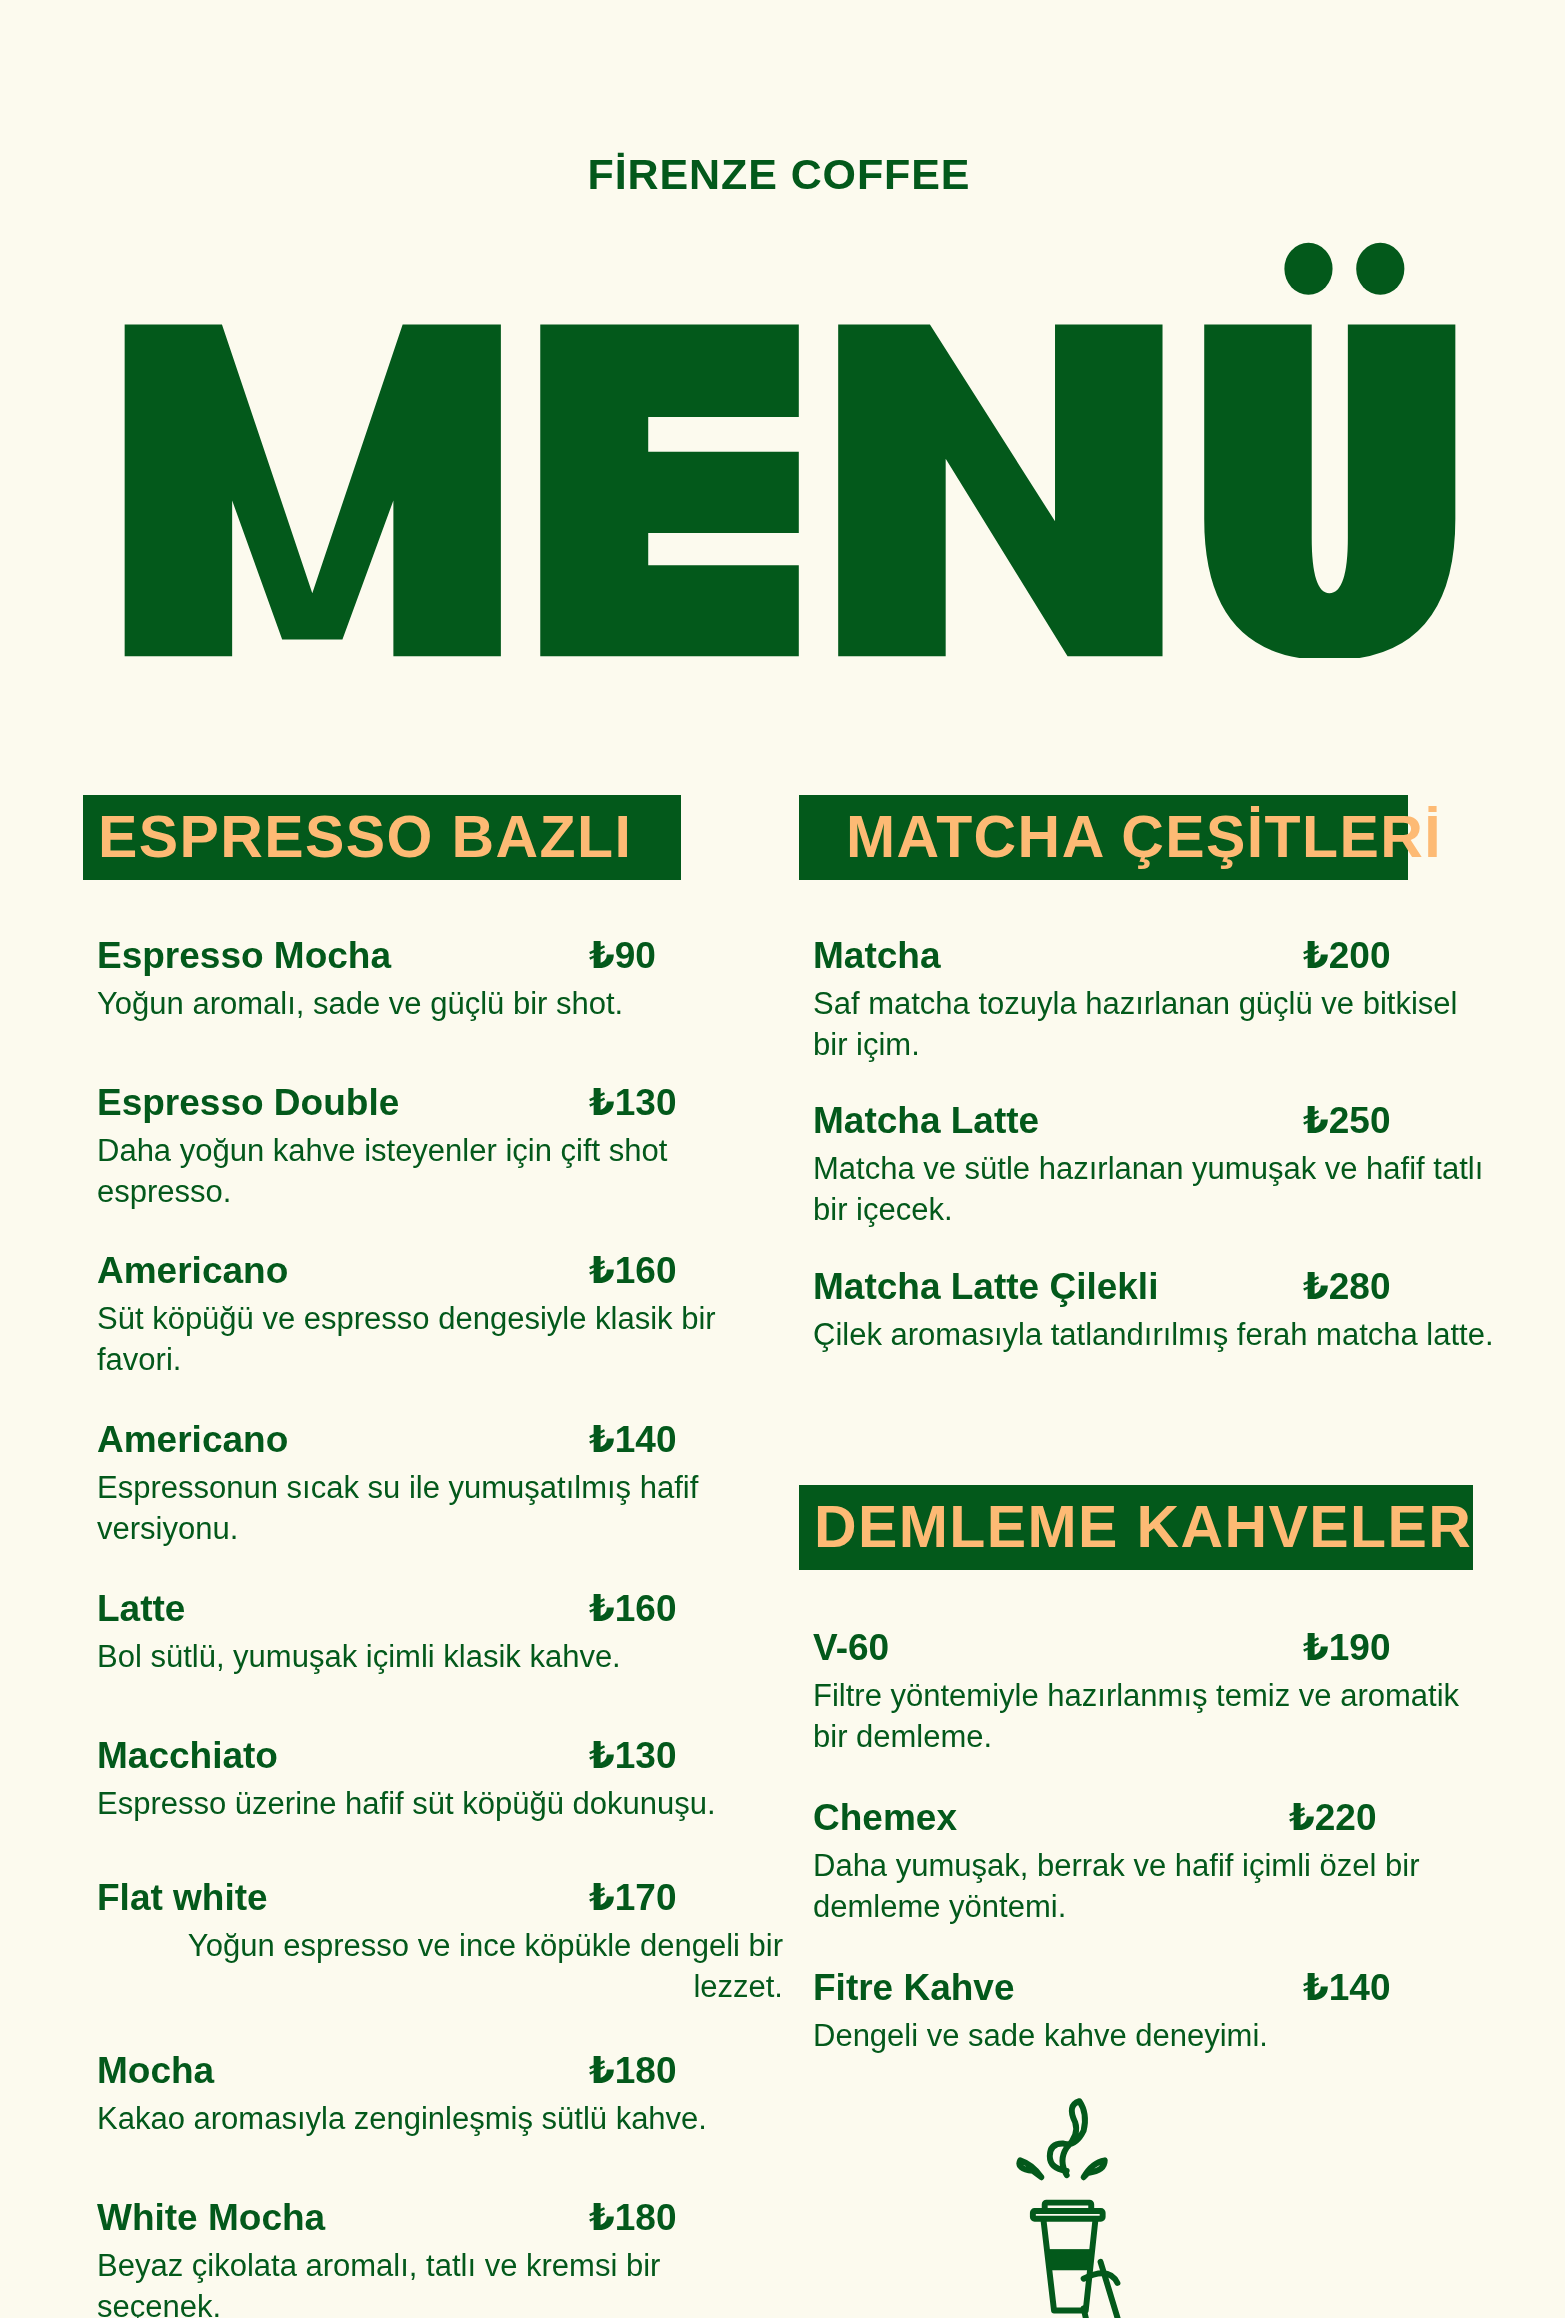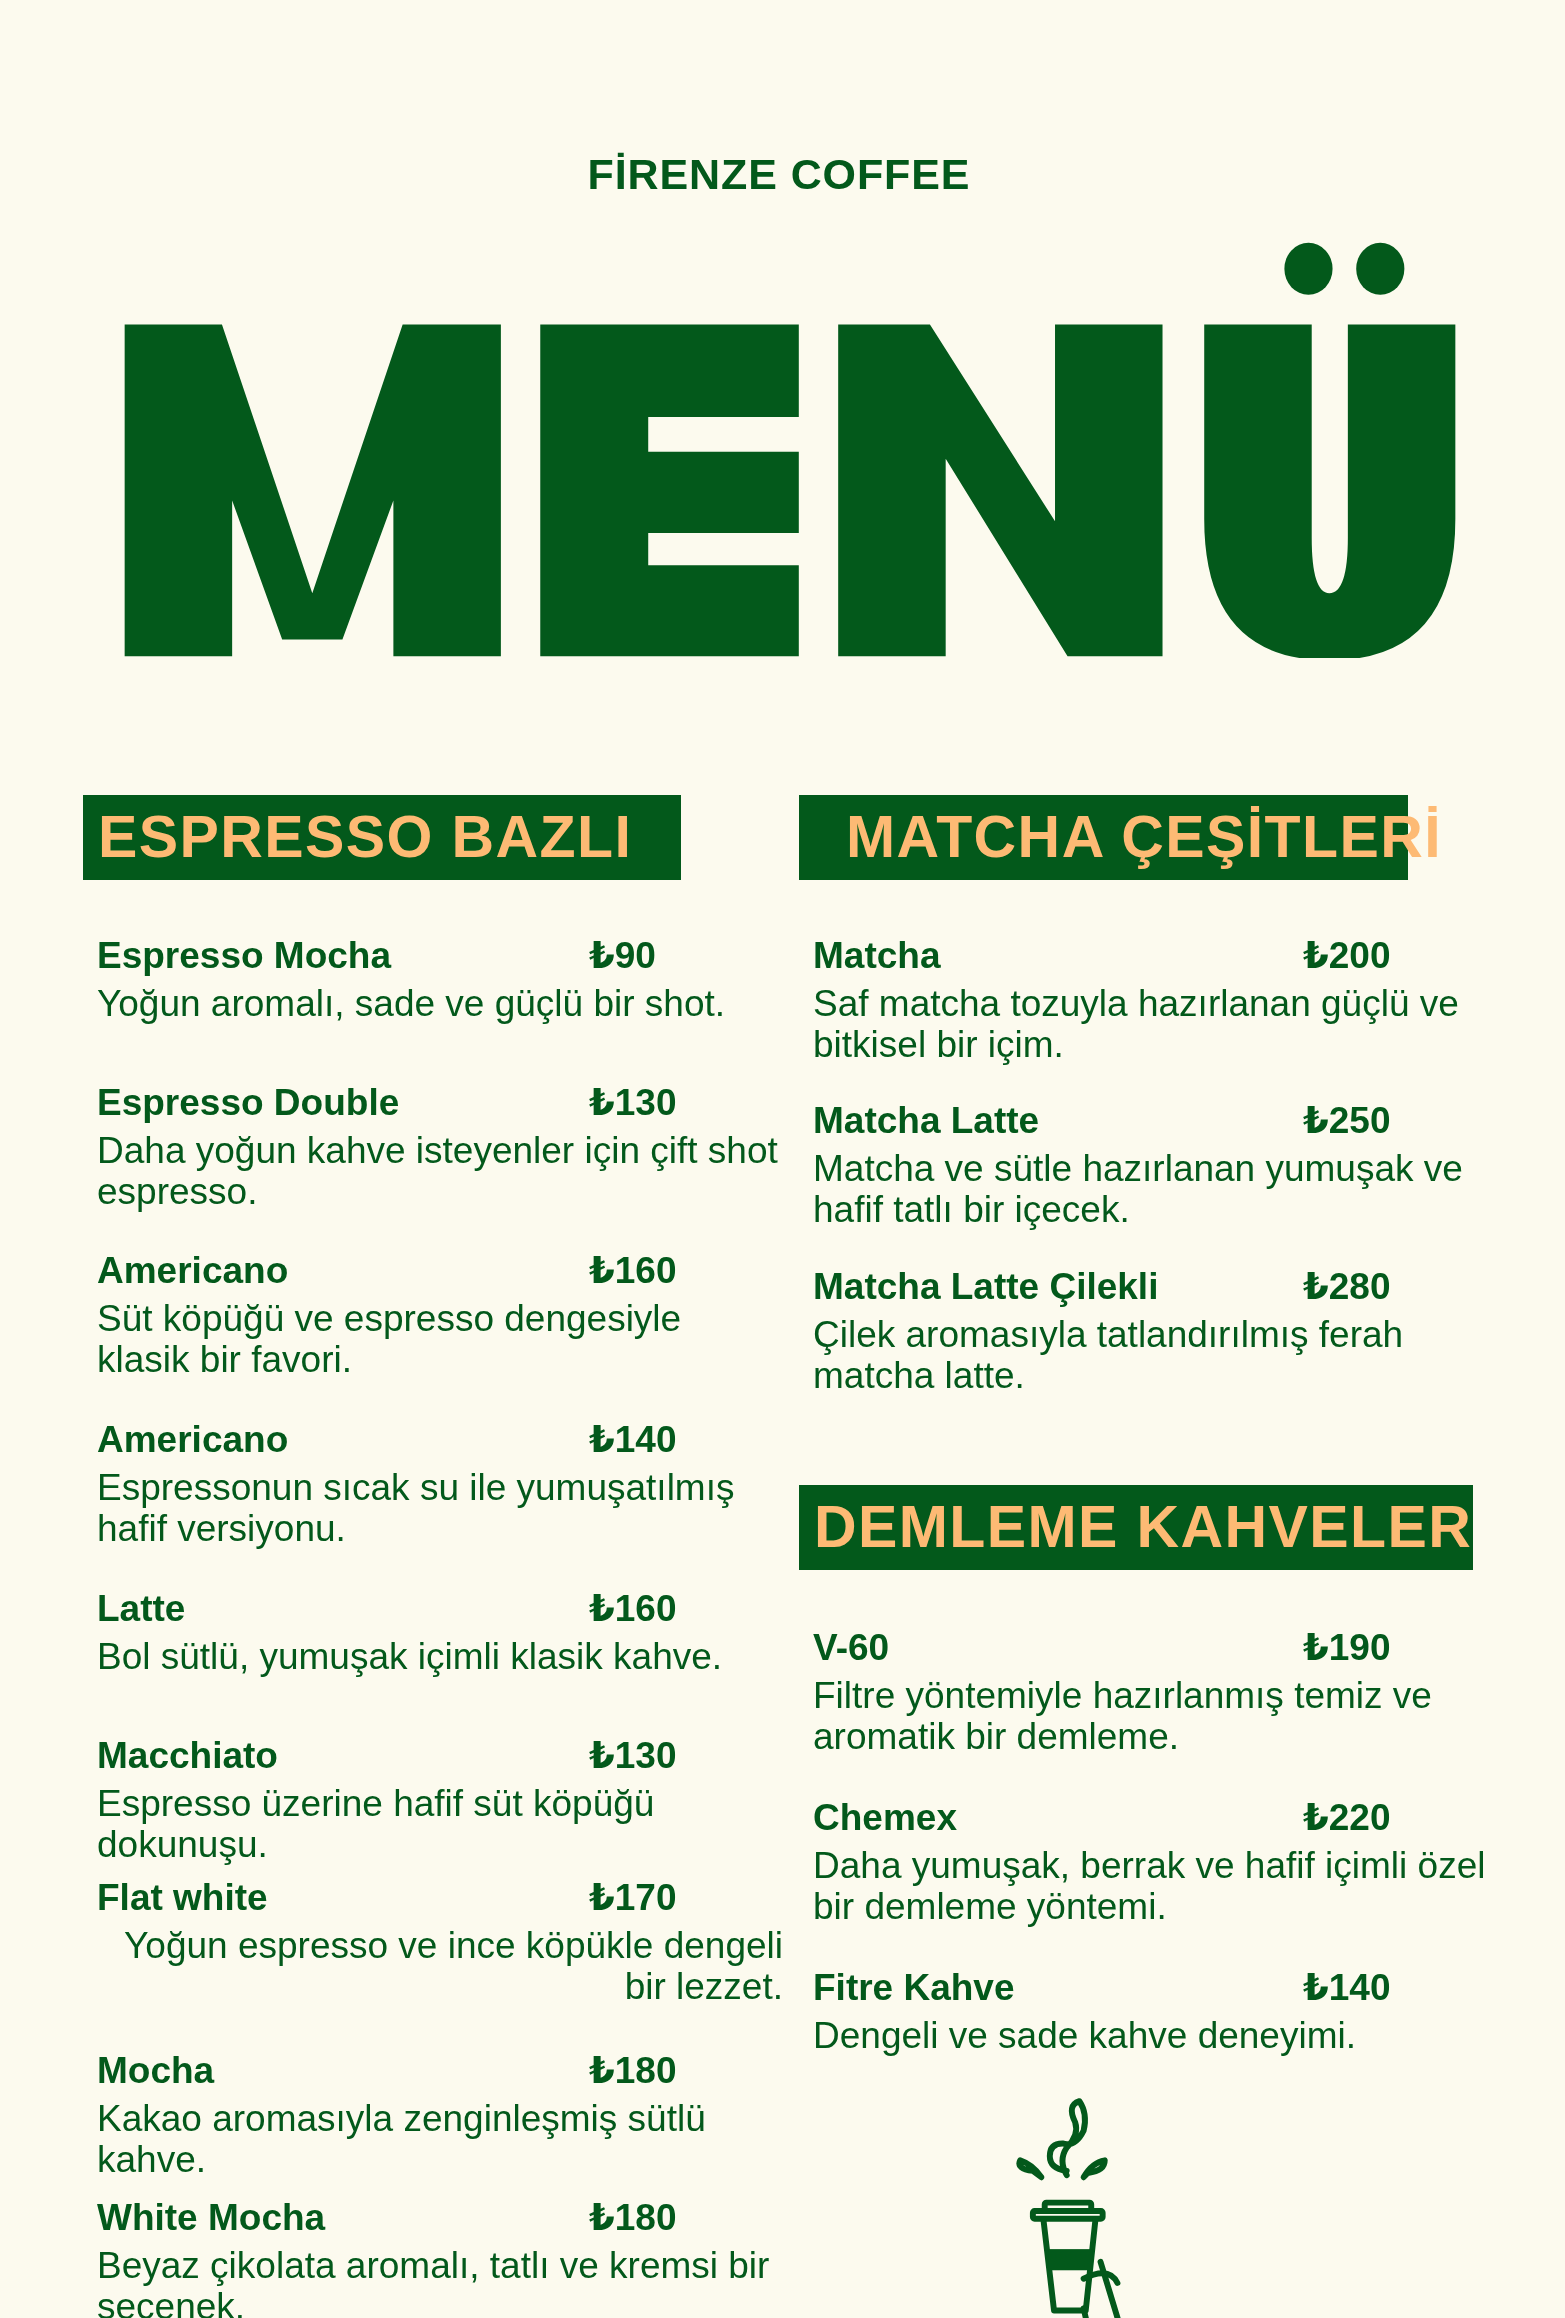--- a/index.html
+++ b/index.html
@@ -3,21 +3,21 @@
 <meta charset="utf-8">
 <style>
   html,body{margin:0;padding:0;}
   body{width:1565px;height:2782px;background:#fcfaee;position:relative;overflow:hidden;font-family:"Liberation Sans","DejaVu Sans",sans-serif;color:#03591b;}
   .brand{position:absolute;left:0;width:1558px;top:153px;text-align:center;font-weight:700;font-size:43px;letter-spacing:0.9px;line-height:1;}
   .menu-title{position:absolute;left:124px;top:241px;width:1332px;height:417px;}
   .sec-header{position:absolute;height:85px;background:#03591b;color:#fdba74;font-weight:700;font-size:59px;line-height:85px;padding:0 15px;box-sizing:border-box;white-space:nowrap;letter-spacing:1.4px;}
   .item{position:absolute;}
   .item-name{position:absolute;left:0;top:0;font-weight:700;font-size:37px;line-height:37px;white-space:nowrap;}
   .item-price{position:absolute;top:0;font-weight:700;font-size:37px;line-height:37px;white-space:nowrap;}
-  .item-desc{position:absolute;left:0;font-size:37px;line-height:41px;width:686px;}
+  .item-desc{position:absolute;left:0;font-size:31px;line-height:41px;width:686px;}
   .illustration{position:absolute;left:813px;top:2080px;width:663px;height:663px;}
 </style>
 </head>
 <body>
 
 <div class="brand">FİRENZE COFFEE</div>
 
 <svg class="menu-title" viewBox="0 0 2872 900" aria-label="MENÜ">
   <g fill="#03591b">
 
@@ -107,21 +107,21 @@
 
 <div class="sec-header" style="left:799px;top:1485px;width:674px;">DEMLEME KAHVELER</div>
 
 <div class="item" style="left:813px;top:1629px;">
   <span class="item-name">V-60</span>
   <span class="item-price" style="left:490px;">₺190</span>
   <div class="item-desc" style="top:46px;">Filtre yöntemiyle hazırlanmış temiz ve aromatik bir demleme.</div>
 </div>
 <div class="item" style="left:813px;top:1799px;">
   <span class="item-name">Chemex</span>
-  <span class="item-price" style="left:490px;">₺220</span>
+  <span class="item-price" style="left:476px;">₺220</span>
   <div class="item-desc" style="top:46px;">Daha yumuşak, berrak ve hafif içimli özel bir demleme yöntemi.</div>
 </div>
 <div class="item" style="left:813px;top:1969px;">
   <span class="item-name">Fitre Kahve</span>
   <span class="item-price" style="left:490px;">₺140</span>
   <div class="item-desc" style="top:46px;">Dengeli ve sade kahve deneyimi.</div>
 </div>
 
 <svg class="illustration" viewBox="0 0 1568 1568">
   <g fill="none" stroke="#03591b" stroke-width="14" stroke-linecap="round" stroke-linejoin="round">

